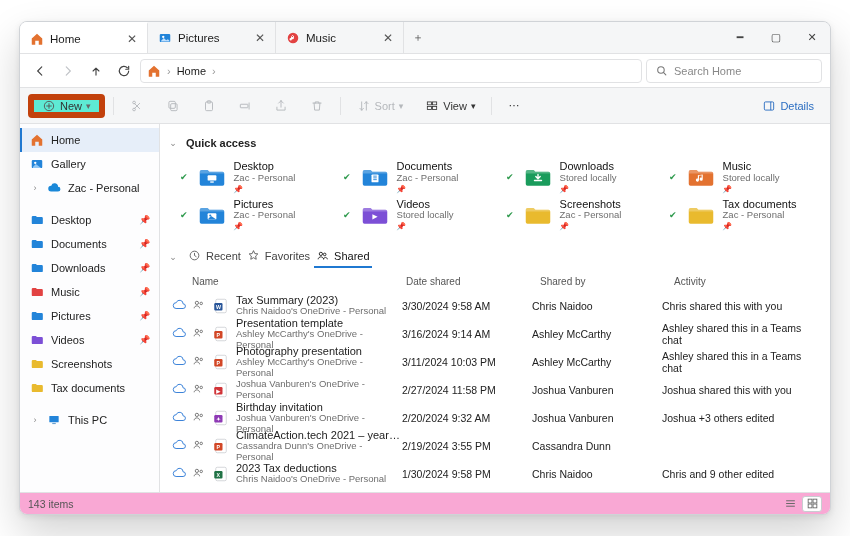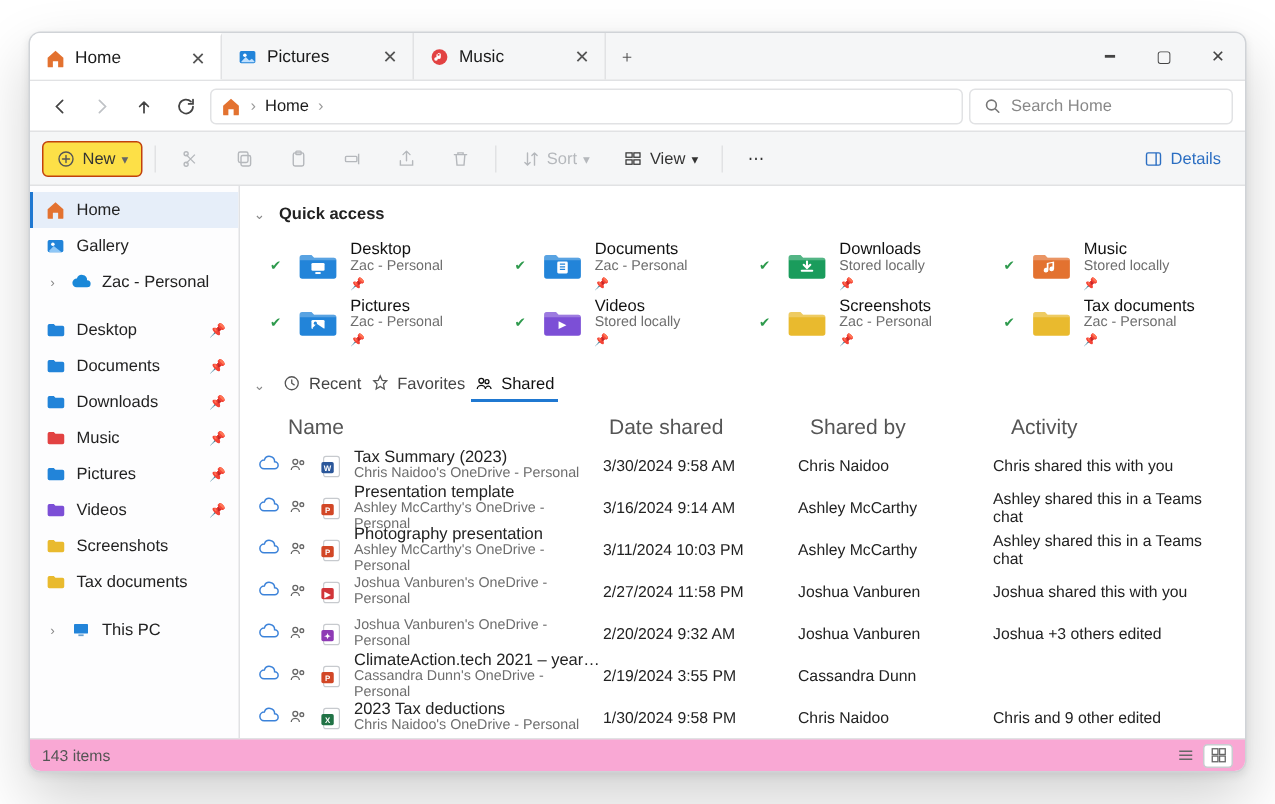--- a/index.html
+++ b/index.html
@@ -72,21 +72,21 @@
   .qa .meta{display:flex;flex-direction:column;line-height:1.15}
   .qa .name{font-size:11px;color:#111}
   .qa .sub{font-size:9.5px;color:var(--muted)}
   .sync{color:#2e9a4d;font-size:9px;margin-right:2px}
   .pin2{font-size:8px;color:#555;margin-top:1px}
 
   .sub-tabs{display:flex;align-items:center;gap:2px;margin:6px 0 2px 8px;color:#444}
   .stab{display:flex;align-items:center;gap:5px;padding:4px 2px;border-bottom:2px solid transparent;font-size:11px}
   .stab.active{border-bottom:2px solid var(--accent);color:#111}
   .stab svg{width:13px;height:13px}
-  .cols{display:grid;grid-template-columns:210px 130px 130px 1fr;gap:4px;color:#555;font-size:14px;margin:8px 0 6px 24px}
+  .cols{display:grid;grid-template-columns:210px 130px 130px 1fr;gap:4px;color:#555;font-size:10px;margin:8px 0 6px 24px}
   .rows{display:flex;flex-direction:column;gap:2px;margin-left:4px}
   .row{display:grid;grid-template-columns:20px 20px 24px 166px 130px 130px 1fr;align-items:center;height:26px;font-size:10.5px;color:#222}
   .row .meta2{display:flex;flex-direction:column;line-height:1.1;overflow:hidden}
   .row .fname{font-size:11px;white-space:nowrap;overflow:hidden;text-overflow:ellipsis}
   .row .floc{font-size:9.5px;color:var(--muted)}
   .cloud{color:#3b82d9}
   .share{color:#666}
   .ficon{width:18px;height:20px;display:flex;align-items:center;justify-content:center}
   
   .status{height:22px;border-top:1px solid var(--border);background:#f9a8d4;display:flex;align-items:center;padding:0 8px;font-size:10.5px;color:#555}
@@ -164,21 +164,21 @@
     <div class="search">
       <svg viewBox="0 0 24 24" width="13" height="13">
           <circle cx="11" cy="11" r="6" stroke="#777" stroke-width="2" fill="none"></circle>
           <path d="M20 20l-4-4" stroke="#777" stroke-width="2" stroke-linecap="round"></path>
         </svg>
       <span style="color:#888">Search Home</span>
     </div>
   </div>
 
   <div class="toolbar">
-    <div class="btn" style="border:1px solid #c2410c;background:#fde047;color:#333">
+    <div class="btn" style="border:6px solid #c2410c;background:#5eead4;color:#333">
       <svg viewBox="0 0 24 24">
           <circle cx="12" cy="12" r="8" fill="none" stroke="#555" stroke-width="1.6"></circle>
           <path d="M12 8v8M8 12h8" stroke="#555" stroke-width="1.6" stroke-linecap="round"></path>
         </svg>
       <span>New</span>
       <span style="font-size:9px;color:#666">▾</span>
     </div>
     <div class="vline"></div>
     <div class="btn dis">
         <svg viewBox="0 0 24 24">
@@ -611,20 +611,21 @@
                 <circle cx="17" cy="10" r="2.3" fill="none" stroke="#666" stroke-width="1.6"></circle>
               </svg></span>
        <span class="ficon">
               <svg viewBox="0 0 24 24" width="18" height="20">
                 <rect x="5" y="3" width="14" height="18" rx="2" fill="#fff" stroke="#c7cace"></rect>
                 <rect x="3" y="8" width="11" height="10" rx="1.5" fill="#8e3ab5"></rect>
                 <text x="8.5" y="16" text-anchor="middle" font-size="7" fill="#fff" font-family="Segoe UI" font-weight="bold">✦</text>
               </svg>
             </span>
        <div class="meta2">
+         <span class="fname">Birthday invitation</span>
          <span class="floc">Joshua Vanburen's OneDrive - Personal</span>
        </div>
        <span>2/20/2024 9:32 AM</span>
        <span>Joshua Vanburen</span>
        <span>Joshua +3 others edited</span>
      </div>
           <div class="row">
        <span class="cloud"><svg viewBox="0 0 24 24" width="14" height="14">
                 <path fill="none" stroke="#3b82d9" stroke-width="1.7" d="M7 18a5 5 0 0 1 .3-10A6 6 0 0 1 19 10a4 4 0 0 1 0 8z"></path>
               </svg></span>

